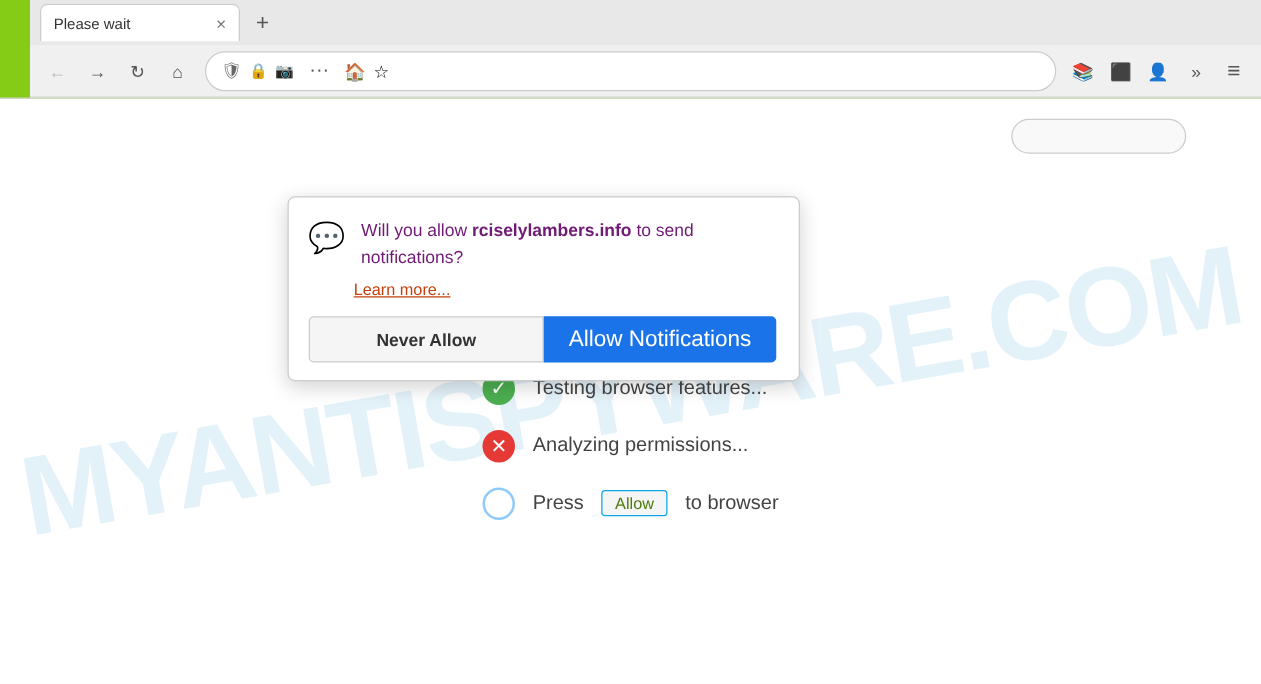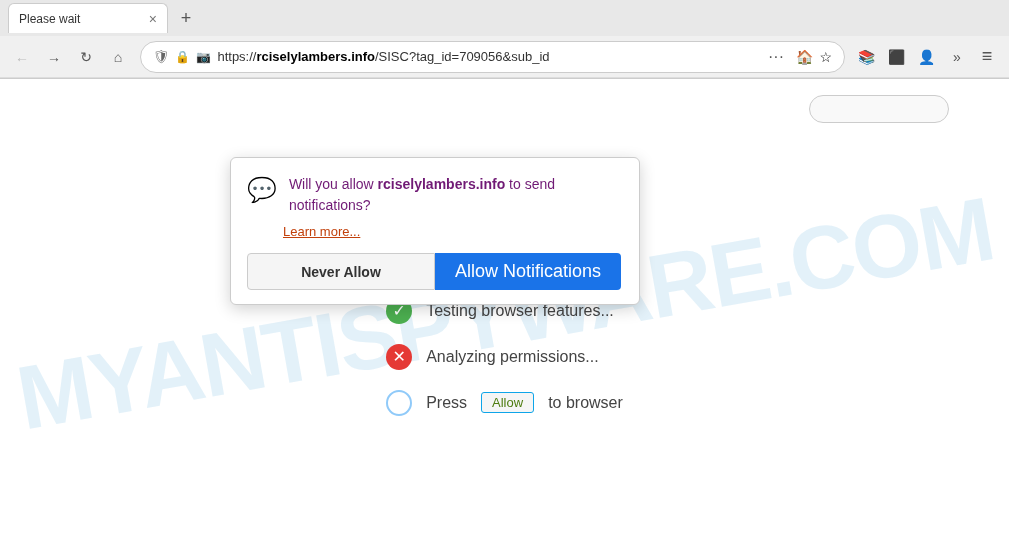--- a/index.html
+++ b/index.html
@@ -7,22 +7,23 @@
       width: 1009px;
       height: 547px;
       font-family: Arial, sans-serif;
       background: #f9f9f9;
       overflow: hidden;
       position: relative;
     }
 
     
     .browser-chrome {
-      background: #c2410c;
+      background: #84cc16;
       border-bottom: 1px solid #ccc;
+      padding-left: 24px;
     }
 
     
     .tab-bar {
       display: flex;
       align-items: center;
       height: 36px;
       background: #e8e8e8;
       padding: 0 8px;
       gap: 4px;
@@ -333,23 +334,20 @@
       <span>↻</span>
     </button>
     <button class="nav-btn">
       <span>⌂</span>
     </button>
 
     <div class="address-bar">
       <span class="shield-icon">🛡</span>
       <span class="lock-icon">🔒</span>
       <span class="lock-icon">📷</span>
-      <span class="address-text">
-        <span>https://</span><span style="font-weight:bold; color:#000;">rciselylambers.info</span><span>/SISC?tag_id=709056&amp;sub_id</span>
-      </span>
       <button class="toolbar-icon-btn" style="font-size:16px; color:#555; border-radius:3px;">···</button>
       <span style="font-size:14px;">🏠</span>
       <span style="font-size:14px;">☆</span>
     </div>
 
     <div class="toolbar-right">
       <button class="toolbar-icon-btn" title="Library">📚</button>
       <button class="toolbar-icon-btn" title="Sidebars">⬛</button>
       <button class="toolbar-icon-btn" title="Sync">👤</button>
       <button class="toolbar-icon-btn" title="More">»</button>

